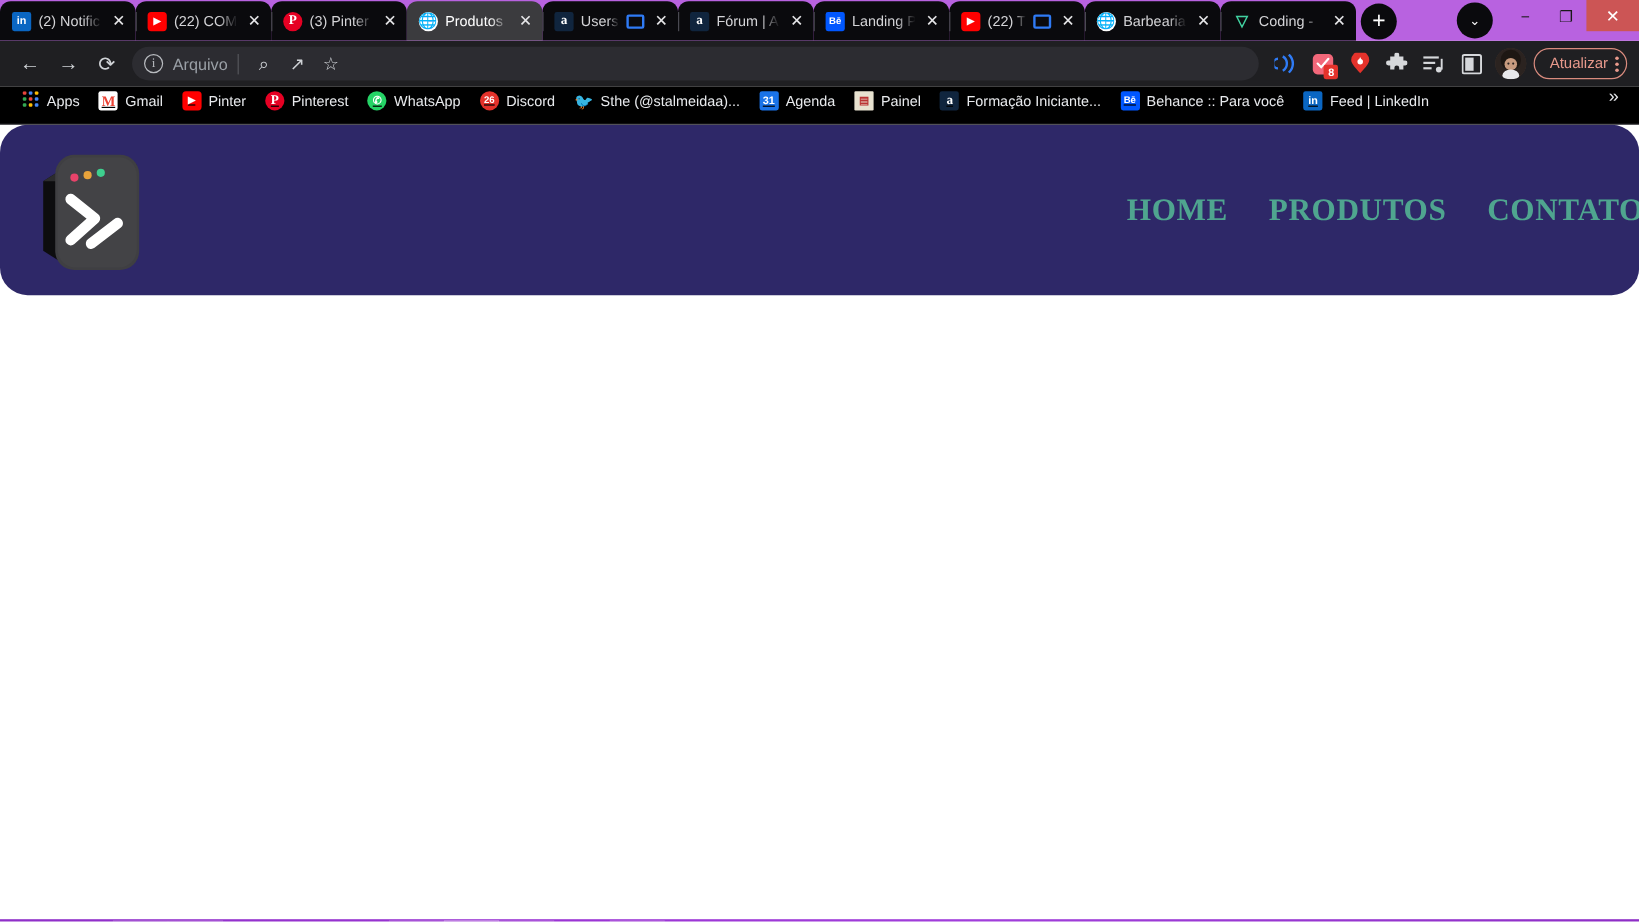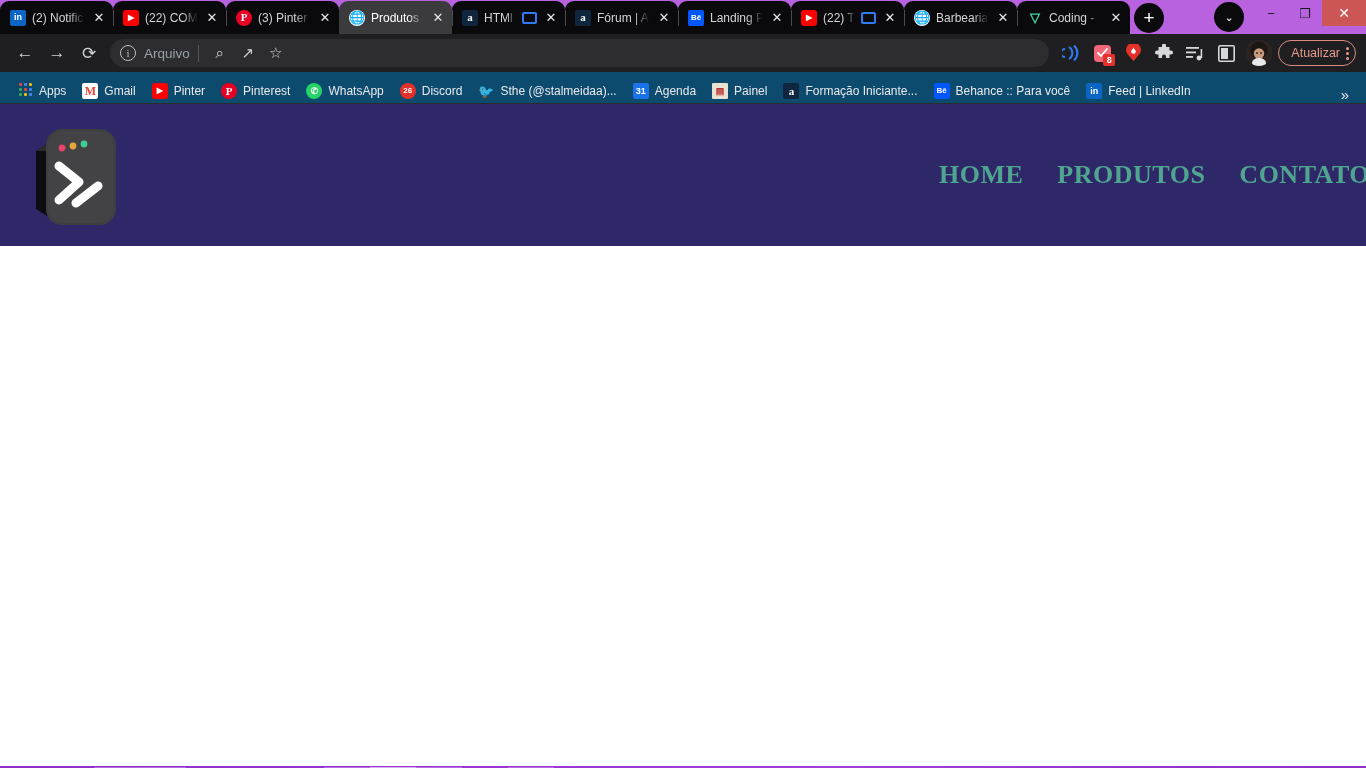--- a/index.html
+++ b/index.html
@@ -228,26 +228,27 @@
   }
   .kebab {
     display: flex; flex-direction: column; gap: 2px;
     align-items: center;
   }
   .kebab span { width: 3px; height: 3px; border-radius: 50%; background: #e8998c; display: block; }
 
   
   .bookmarks {
     height: 32px;
-    background: #0c4a6e;
-    display: flex;
-    align-items: flex-end;
+    background: #000000;
+    display: flex;
+    align-items: flex-start;
     padding: 0 9px;
     gap: 0px;
     border-bottom: 1px solid #2b2b30;
+    text-decoration: underline;
   }
   .bm {
     display: flex; align-items: center;
     gap: 6px;
     padding: 4px 8px;
     color: #e8eaed;
     font-size: 12px;
     white-space: nowrap;
     border-radius: 4px;
     flex: 0 0 auto;
@@ -290,20 +291,21 @@
     position: relative;
   }
   .site-header {
     height: 142px;
     background: #2e2868;
     display: flex;
     align-items: center;
     justify-content: space-between;
     padding: 0 0 0 18px;
     position: relative;
+    border-radius: 23px;
   }
   .site-logo {
     width: 112px; height: 128px;
     position: relative;
     flex: 0 0 auto;
   }
   .site-nav {
     display: flex;
     align-items: center;
     gap: 34px;
@@ -364,21 +366,21 @@
         <span class="tab-close">✕</span>
       </div>
       <div class="tab active">
         <span class="tab-favicon fav-globe">🌐</span>
         <span class="tab-title">Produtos</span>
         <span class="tab-close">✕</span>
       </div>
       <div class="tab">
         <span class="tab-sep"></span>
         <span class="tab-favicon fav-alura">a</span>
-        <span class="tab-title">HTMl</span>
+        <span class="tab-title">Users</span>
         <span class="tab-cast"></span>
         <span class="tab-close">✕</span>
       </div>
       <div class="tab">
         <span class="tab-sep"></span>
         <span class="tab-favicon fav-alura">a</span>
         <span class="tab-title">Fórum | A</span>
         <span class="tab-close">✕</span>
       </div>
       <div class="tab">

